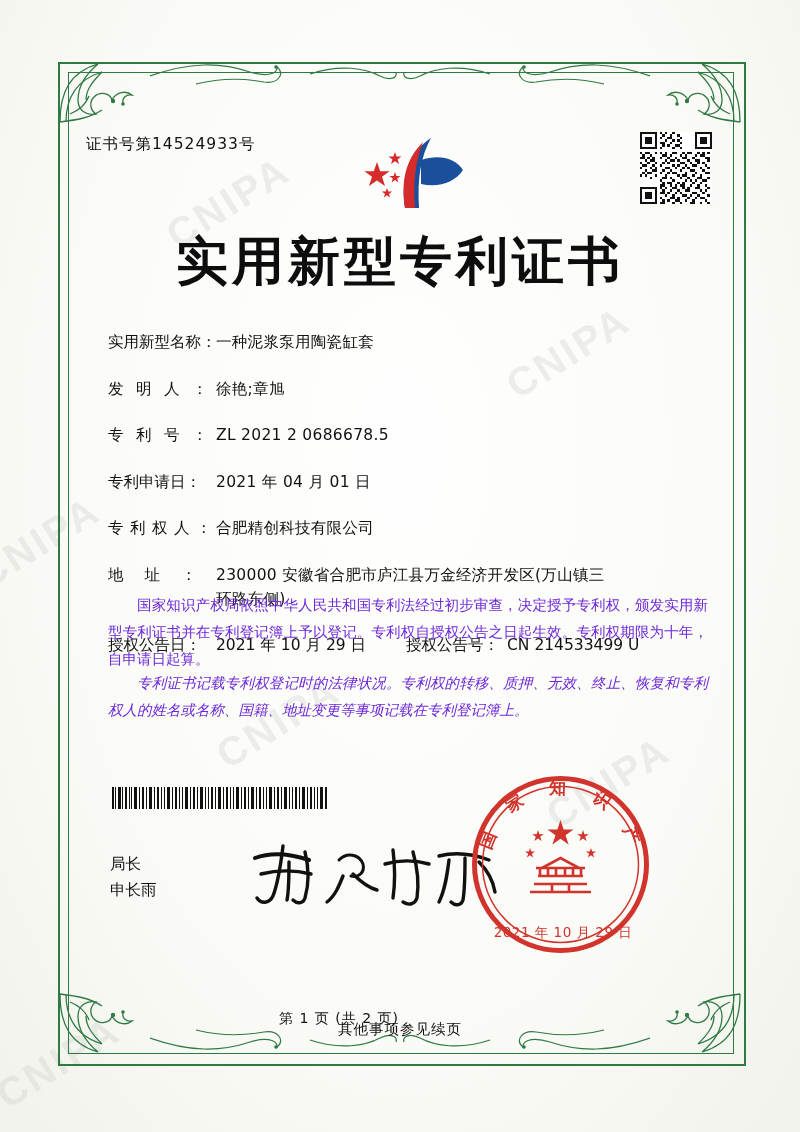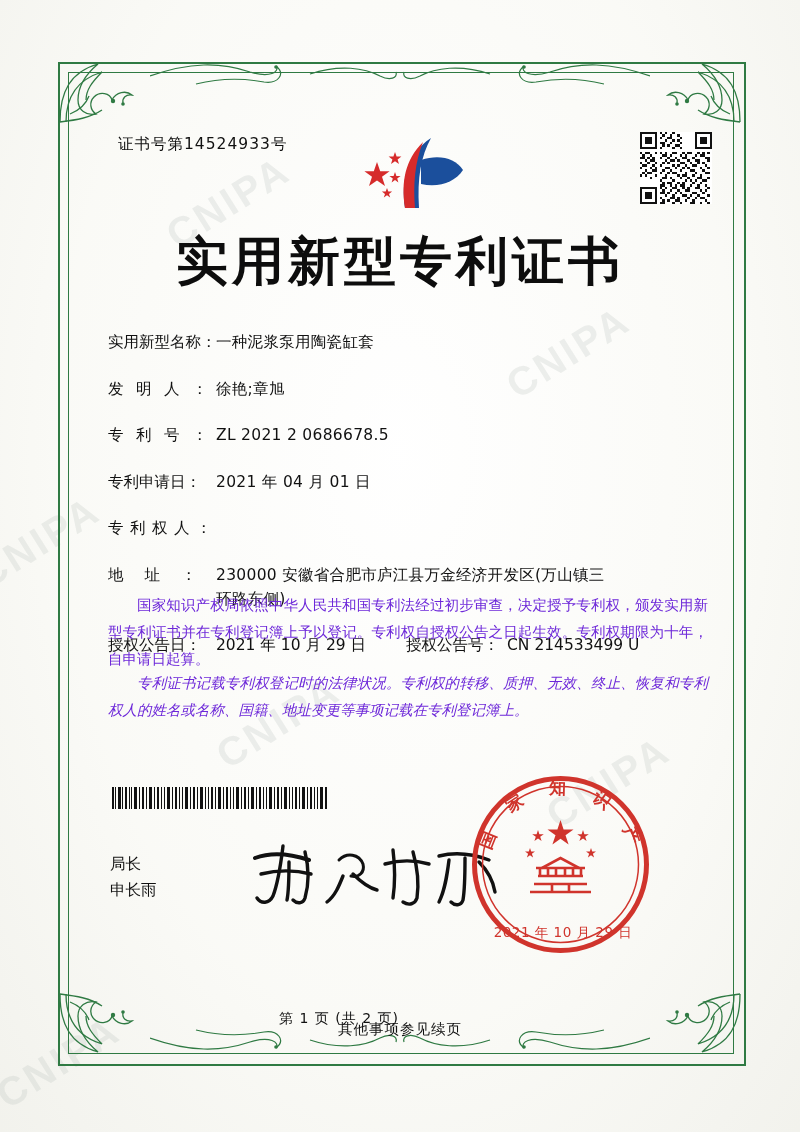--- a/index.html
+++ b/index.html
@@ -83,21 +83,21 @@
 
   
   .content {
     position: absolute;
     left: 68px; top: 72px;
     width: 664px; height: 980px;
   }
 
   .cert-no {
     position: absolute;
-    left: 50px; top: 62px;
+    left: 18px; top: 62px;
     font-size: 15.5px;
     color: #111;
     letter-spacing: 1px;
     font-family: "DejaVu Sans", sans-serif;
   }
 
   
   .logo {
     position: absolute;
     left: 275px; top: 58px;
@@ -537,20 +537,21 @@
         <div class="fval">ZL 2021 2 0686678.5</div>
       </div>
 
       <div class="frow">
         <div class="flabel">专利申请日：</div>
         <div class="fval">2021 年 04 月 01 日</div>
       </div>
 
       <div class="frow">
         <div class="flabel sp2">专利权人：</div>
+        <div class="fval">合肥精创科技有限公司</div>
       </div>
 
       <div class="frow">
         <div class="flabel sp4">地址：</div>
         <div class="fval">
           <span class="ind">230000 安徽省合肥市庐江县万金经济开发区(万山镇三</span>
           <span class="ind">环路东侧)</span>
         </div>
       </div>
 

